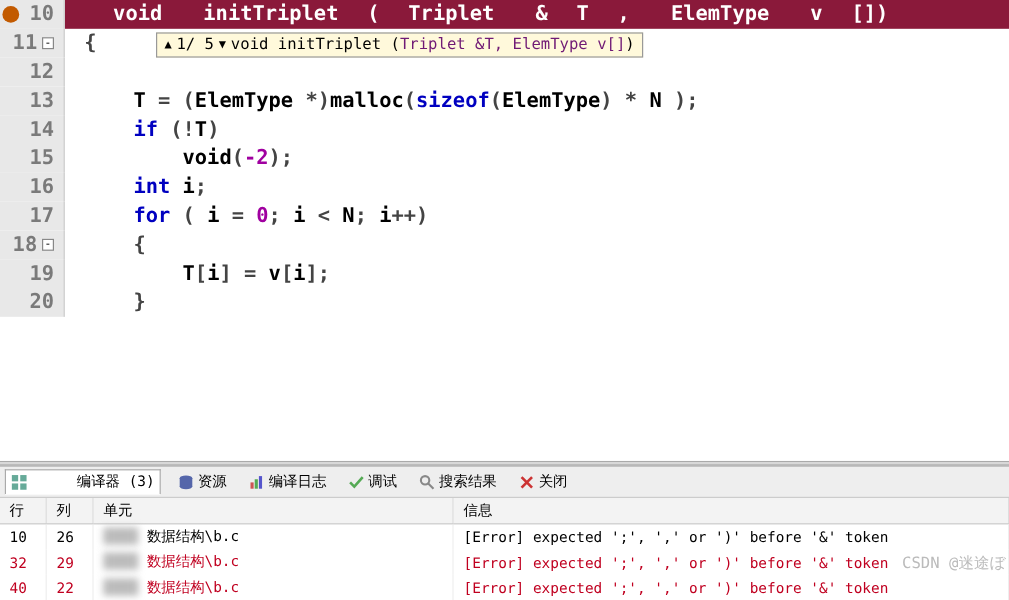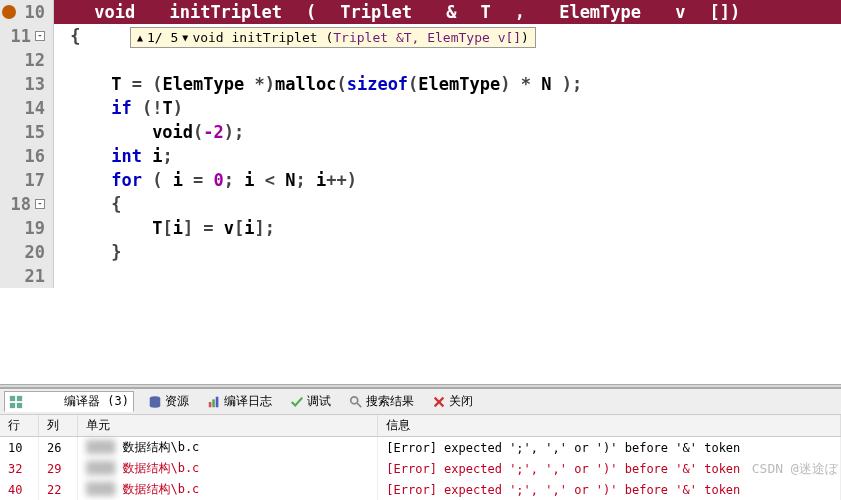--- a/index.html
+++ b/index.html
@@ -108,26 +108,20 @@
           <span>19</span>
         </div>
         <div class="code"><span>         </span><span class="id">T</span><span class="p">[</span><span class="id">i</span><span class="p">] = </span><span class="id">v</span><span class="p">[</span><span class="id">i</span><span class="p">];</span></div>
       </div>
       <div class="line">
         <div class="gutter">
           <span>20</span>
         </div>
         <div class="code"><span>     </span><span class="p">}</span></div>
       </div>
-      <div class="line">
-        <div class="gutter">
-          <span>21</span>
-        </div>
-        <div class="code"><span> </span></div>
-      </div>
       <div class="tooltip">
       <span class="tt-nav">▲</span>
       <span>1/ 5</span>
       <span class="tt-nav">▼</span>
       <span class="tt-txt">
         <span>void initTriplet (</span><span class="tparam">Triplet &amp;T, ElemType v[]</span><span>)</span>
       </span>
     </div>
     </div>
   <div class="divider"></div>

